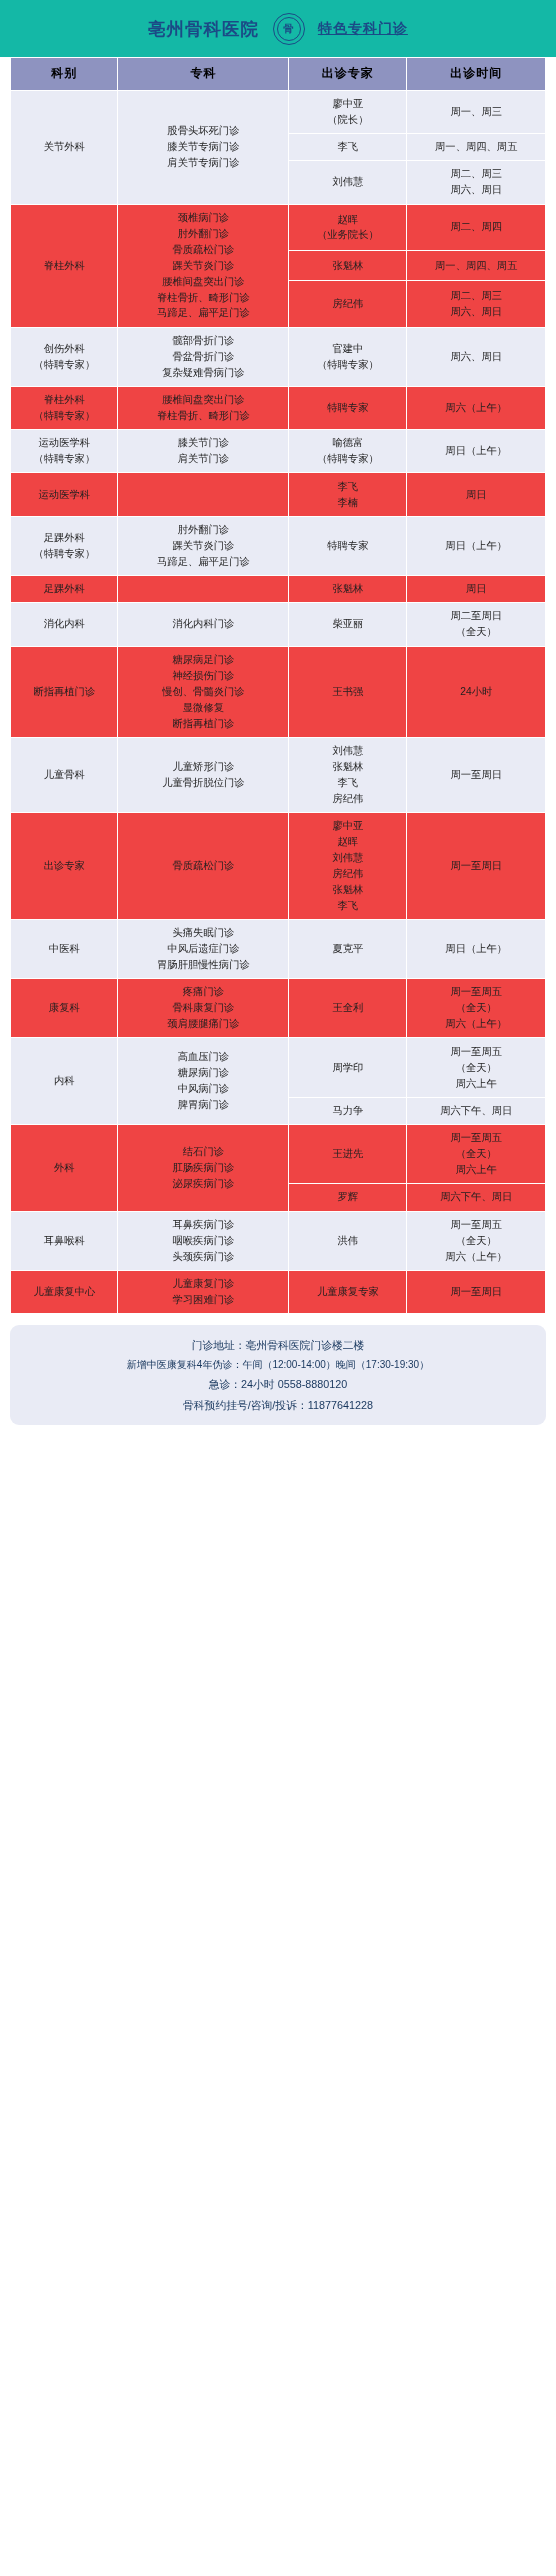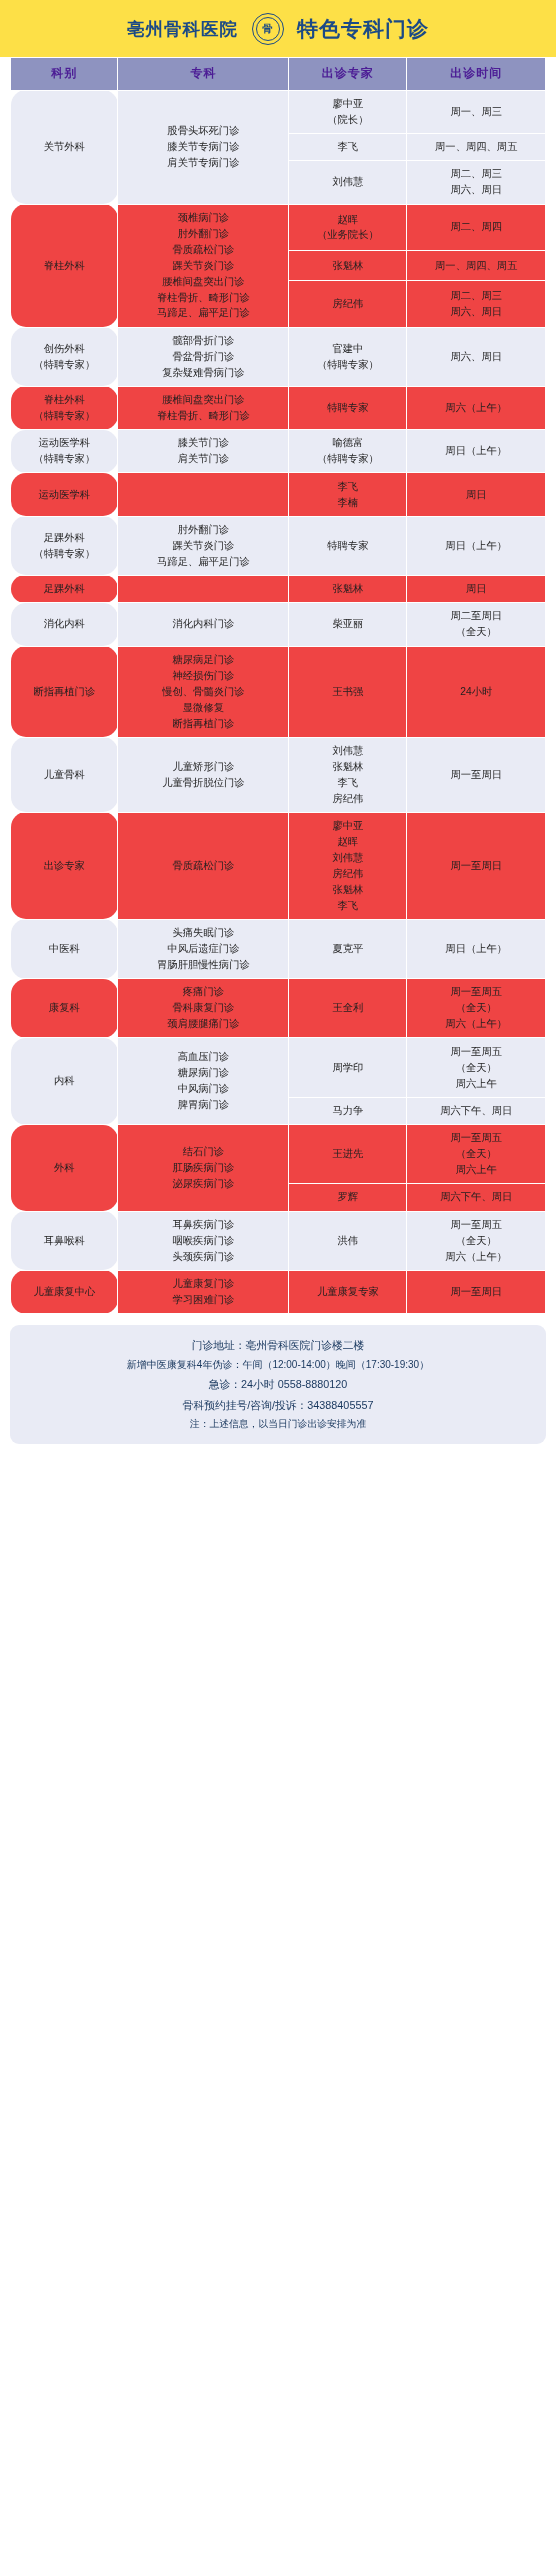--- a/index.html
+++ b/index.html
@@ -14,21 +14,21 @@
     background:#ffffff;
     padding:0 0 0 0;
   }
   
   .header{
     display:flex;
     align-items:center;
     justify-content:center;
     gap:13.4px;
     padding:13.4px 0 11.3px 0;
-    background:#fde047;
+    background:#14b8a6;
   }
   .hosp-name{
     font-size:17.5px;
     font-weight:bold;
     color:#1b4a86;
     letter-spacing:1px;
     white-space:nowrap;
   }
   .logo{
     width:32px;height:32px;border-radius:50%;
@@ -39,36 +39,37 @@
     flex:none;
   }
   .logo .inner{
     width:24px;height:24px;border-radius:50%;
     border:0.5px solid #1b4a86;
     display:flex;align-items:center;justify-content:center;
     font-size:10.3px;color:#1b4a86;font-weight:bold;
     box-sizing:border-box;
   }
   .dept-title{
-    font-size:21px;
+    font-size:14px;
     font-weight:bold;
     color:#1b4a86;
     letter-spacing:1px;
     white-space:nowrap;
+    text-decoration:underline;
   }
   
   table.schedule{
     width:536px;
     margin:0 10.3px;
     border-collapse:collapse;
     table-layout:fixed;
   }
   table.schedule th{
     background:#8e93c0;
-    color:#4c1d95;
+    color:#000000;
     font-size:12px;
     font-weight:bold;
     letter-spacing:1px;
     height:30px;
     border:0.5px solid #ffffff;
   }
   table.schedule td{
     border:0.5px solid #ffffff;
     text-align:center;
     vertical-align:middle;
@@ -76,21 +77,21 @@
     color:#1f1f1f;
     line-height:1.55;
     padding:5.2px 2.1px;
   }
   col.c1{width:20%;}
   col.c2{width:32%;}
   col.c3{width:22%;}
   col.c4{width:26%;}
   .band-a td{background:#e9ebf5;}
   .band-b td{background:#ef4444;}
-  .cell-dept{font-size:10.8px;border-radius:15px;}
+  .cell-dept{font-size:10.8px;}
   
   .footer{
     margin:11.3px 10.3px 0 10.3px;
     background:#e9ebf5;
     border-radius:9px;
     padding:9.3px 5.2px 10.3px 5.2px;
     text-align:center;
     color:#16355e;
   }
   .footer .line{
@@ -268,19 +269,18 @@
           <td>儿童康复专家</td>
           <td>周一至周日</td>
         </tr>
       </tbody>
   </table>
 
   <div class="footer">
     <div class="line">门诊地址：亳州骨科医院门诊楼二楼</div>
     <div class="line small">新增中医康复科4年伪诊：午间（12:00-14:00）晚间（17:30-19:30）</div>
     <div class="line">急诊：24小时 0558-8880120</div>
-    <div class="line">骨科预约挂号/咨询/投诉：34388405557</div>
-    <div class="line note">注：上述信息，以当日门诊出诊安排为准</div>
+    <div class="line">骨科预约挂号/咨询/投诉：11877641228</div>
   </div>
 
   <div class="spacer"></div>
 </div>
 
 
 </body></html>

